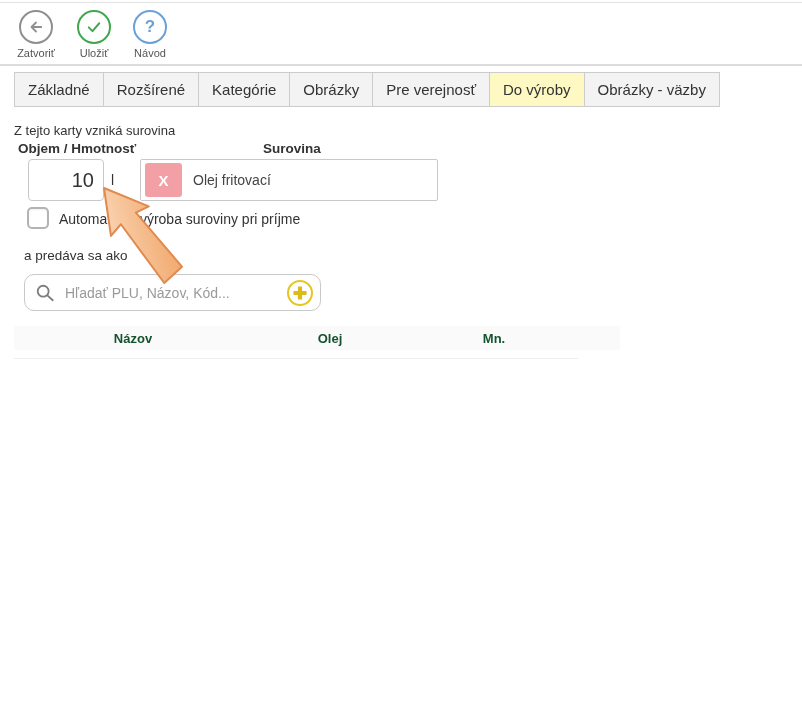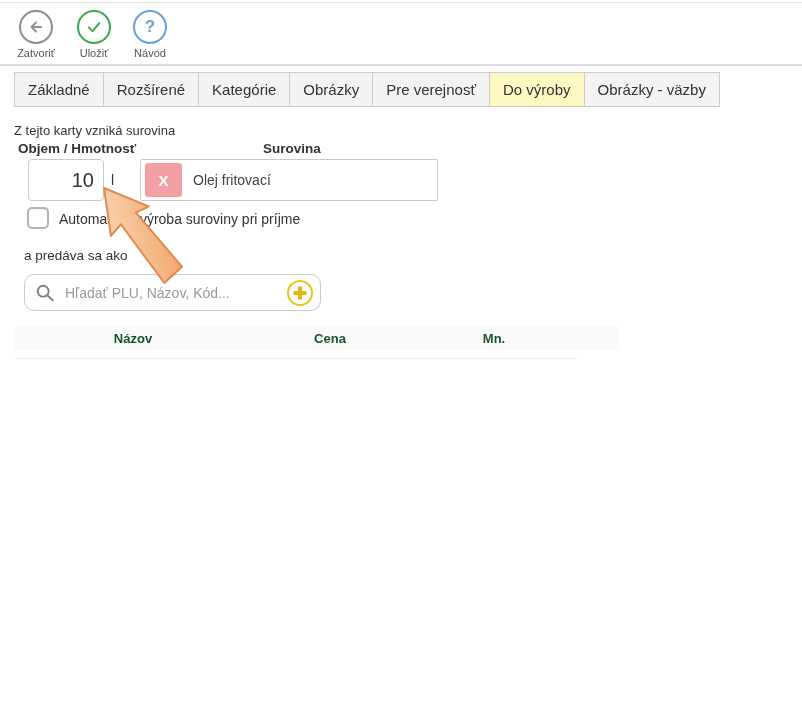--- a/index.html
+++ b/index.html
@@ -149,21 +149,21 @@
     <button class="add-btn">
       <svg width="28" height="28" viewBox="0 0 28 28" fill="none">
         <circle cx="14" cy="14" r="12" stroke="#e3c71e" stroke-width="2"></circle>
         <path d="M14 7.5v13M7.5 14h13" stroke="#ddba17" stroke-width="4.2"></path>
       </svg>
     </button>
   </div>
 
   <div class="thead">
     <div class="th c1">Názov</div>
-    <div class="th c2">Cena</div>
+    <div class="th c2">Olej</div>
     <div class="th c3">Mn.</div>
     <div class="th c4"></div>
   </div>
   <div class="empty-row"></div>
 
   <div class="pointer">
     <svg width="56" height="118" viewBox="0 0 56 118">
       <defs>
         <linearGradient id="ag" x1="0" y1="0" x2="1" y2="1">
           <stop offset="0" stop-color="#fbdcc0"></stop>

